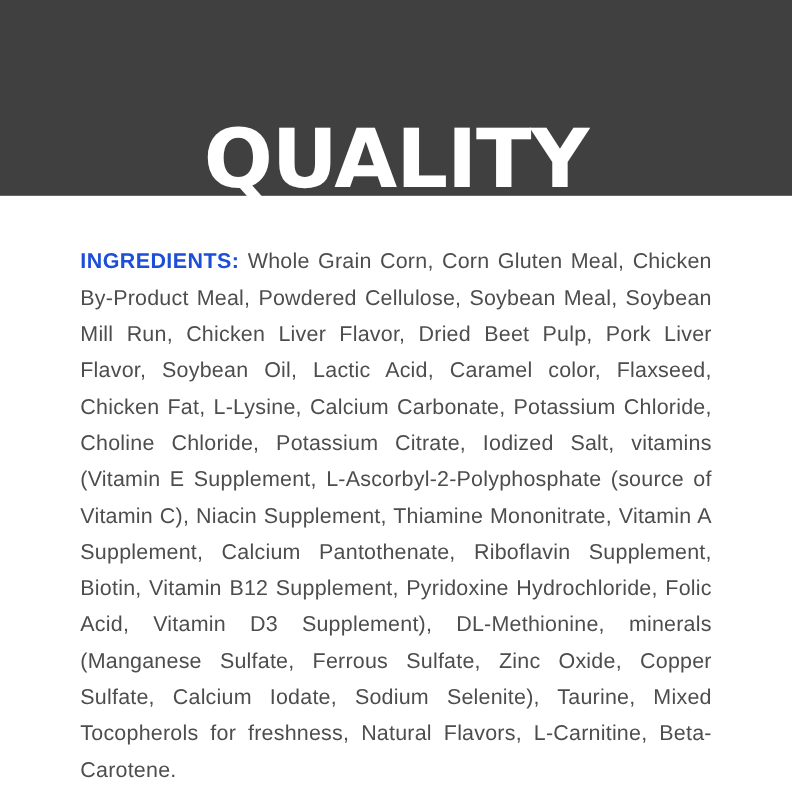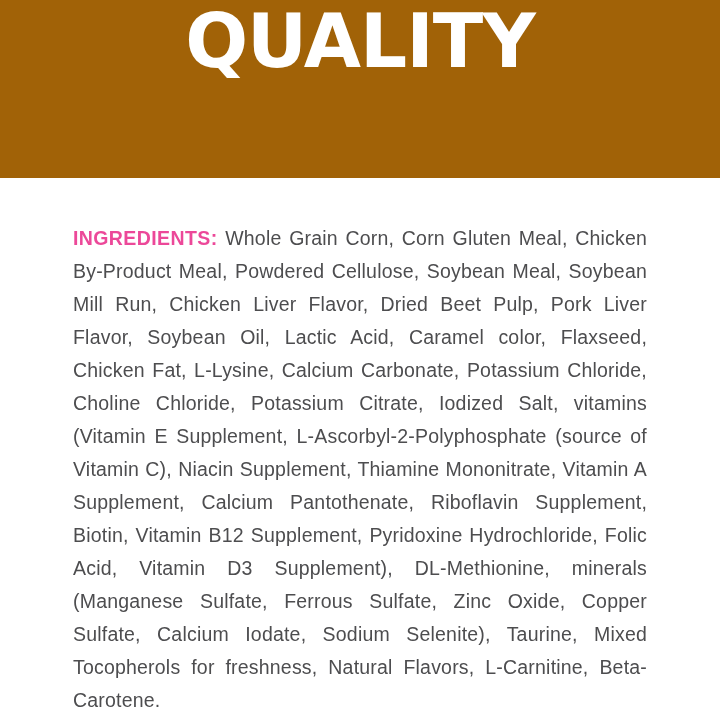--- a/index.html
+++ b/index.html
@@ -8,25 +8,25 @@
     background: #ffffff;
     overflow: hidden;
   }
   .page {
     width: 720px; height: 720px;
     background: #ffffff;
     font-family: "Liberation Sans", sans-serif;
   }
   .banner {
     width: 720px; height: 178px;
-    background: #a16207;
+    background: #404040;
     display: flex;
     flex-direction: column;
     align-items: center;
-    justify-content: flex-start;
+    justify-content: flex-end;
     padding-top: 8px;
     gap: 24px;
   }
   .title-line {
     display: block;
     font-family: "DejaVu Sans", sans-serif;
     font-weight: bold;
     font-size: 74px;
     line-height: 66px;
     letter-spacing: -1px;
@@ -40,21 +40,21 @@
   .ingredients {
     width: 574px;
     font-size: 19.5px;
     line-height: 33px;
     text-align: justify;
     color: #4d4d4f;
     letter-spacing: 0.2px;
   }
   .ing-label {
     font-weight: bold;
-    color: #ec4899;
+    color: #1d4ed8;
     letter-spacing: 0.4px;
   }
 </style>
 </head>
 <body>
 
 <div class="page">
 
   <header class="banner">
     <span class="title-line">QUALITY</span>

